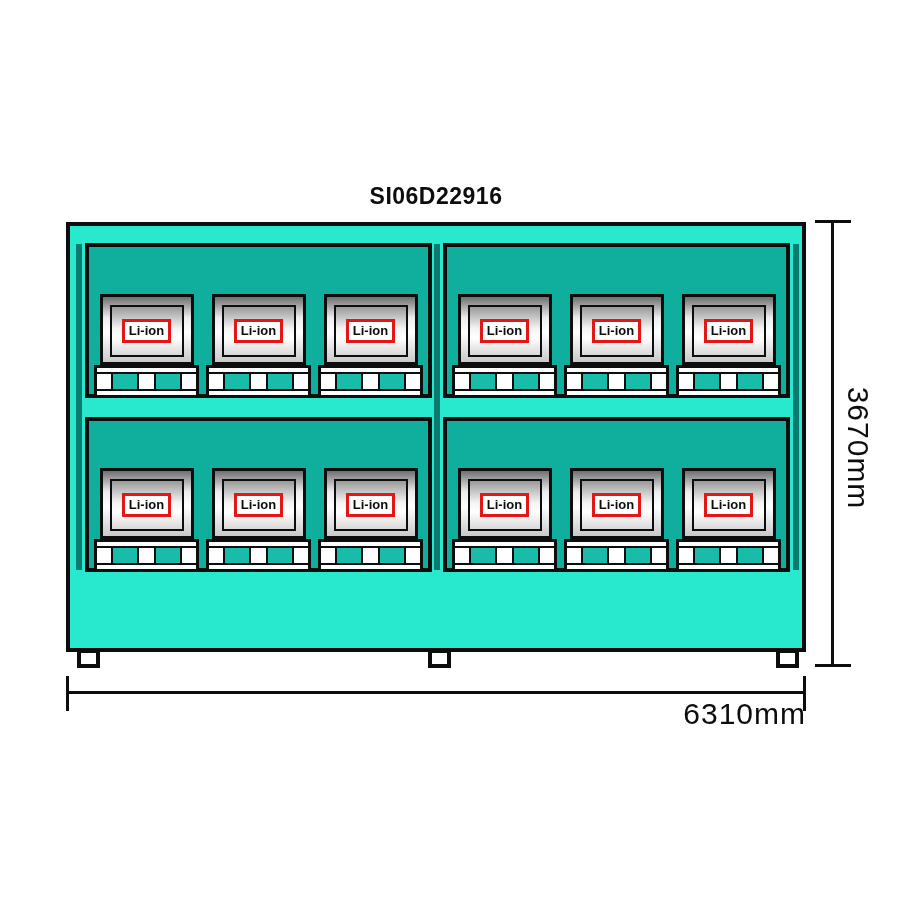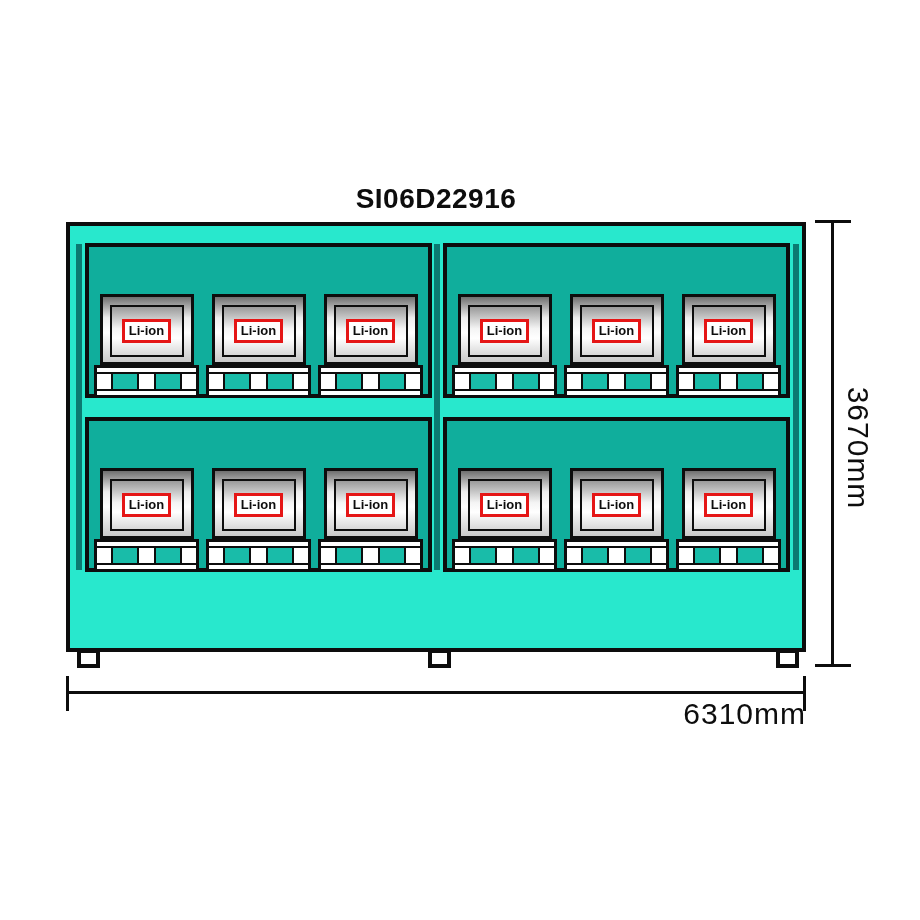--- a/index.html
+++ b/index.html
@@ -2,21 +2,21 @@
 <html><head>
 <meta charset="utf-8">
 <style>
   html,body { margin:0; padding:0; background:#ffffff; }
   .page {
     position:relative; width:920px; height:920px; background:#ffffff;
     font-family:"Liberation Sans", sans-serif; color:#0d0d0d; overflow:hidden;
   }
   .title {
     position:absolute; left:66px; top:183px; width:740px; text-align:center;
-    font-size:28px; font-weight:bold; letter-spacing:0.5px;
+    font-size:23px; font-weight:bold; letter-spacing:0.5px;
   }
   
   .cabinet {
     position:absolute; left:66px; top:222px; width:740px; height:430px;
     background:#28e8cd; border:4px solid #0d0d0d; box-sizing:border-box;
   }
   .post {
     position:absolute; top:18px; width:6px; height:326px; background:#0b7a71;
   }
   .post-left   { left:6px; }

